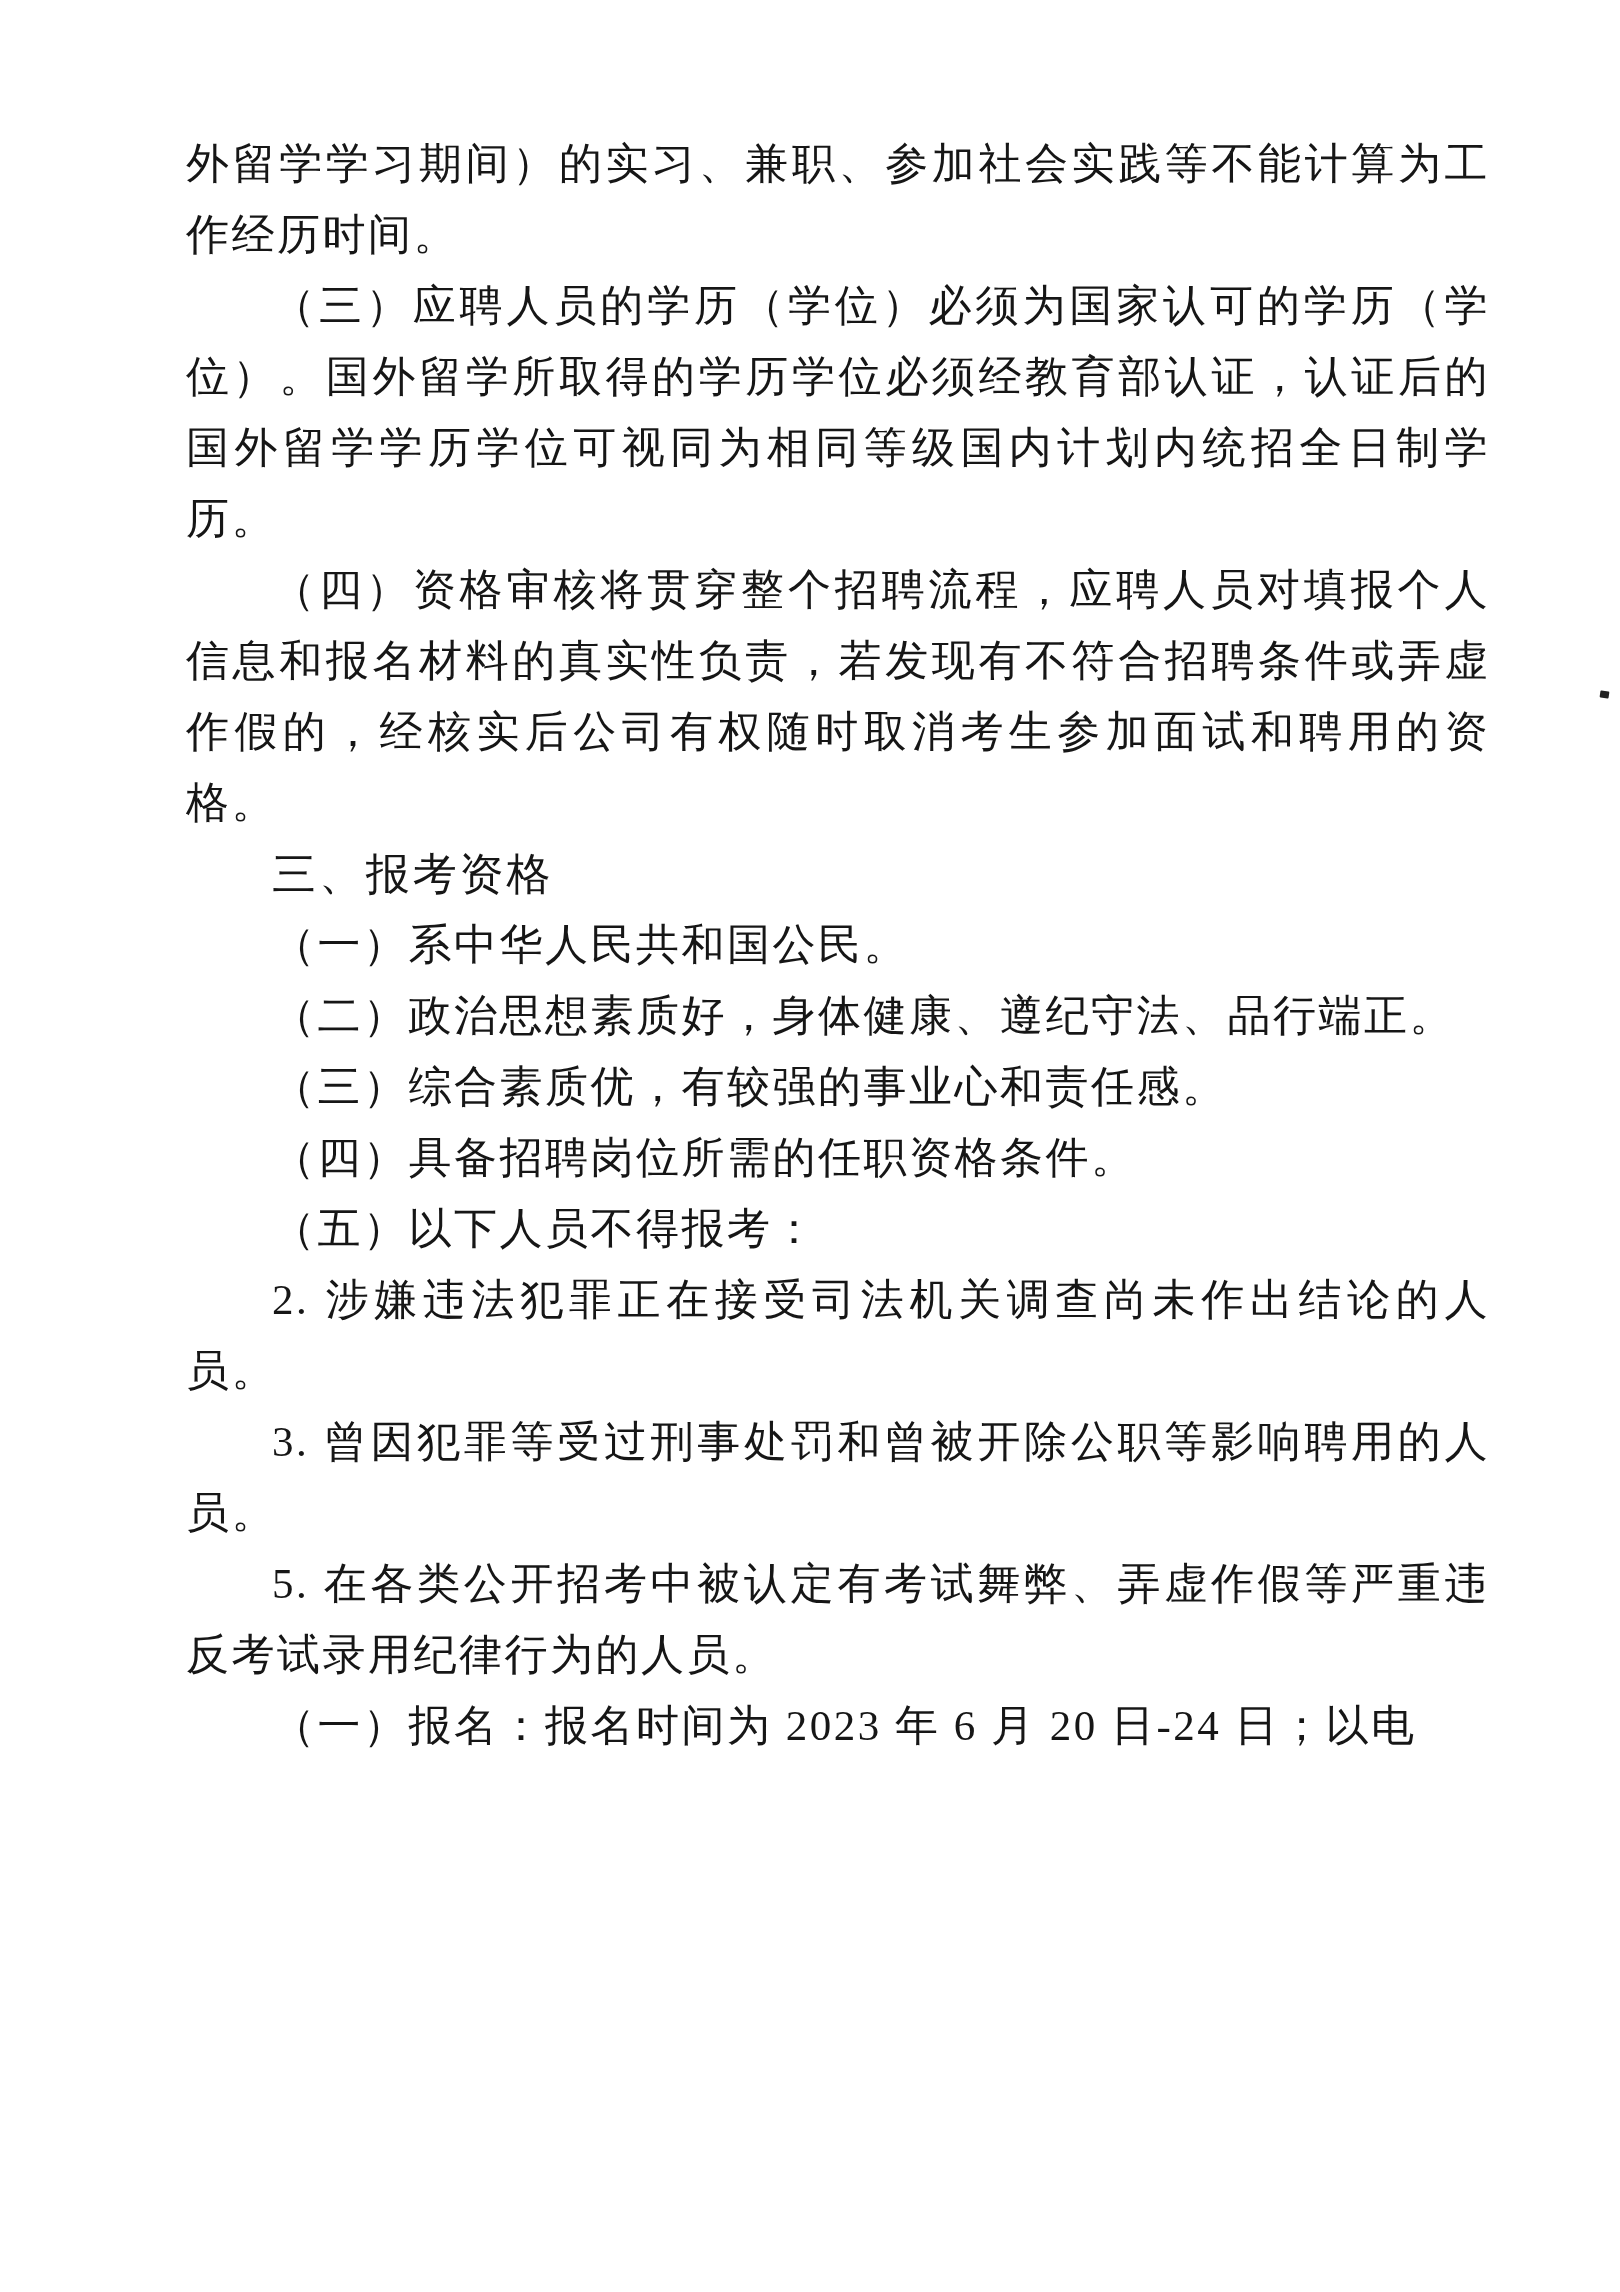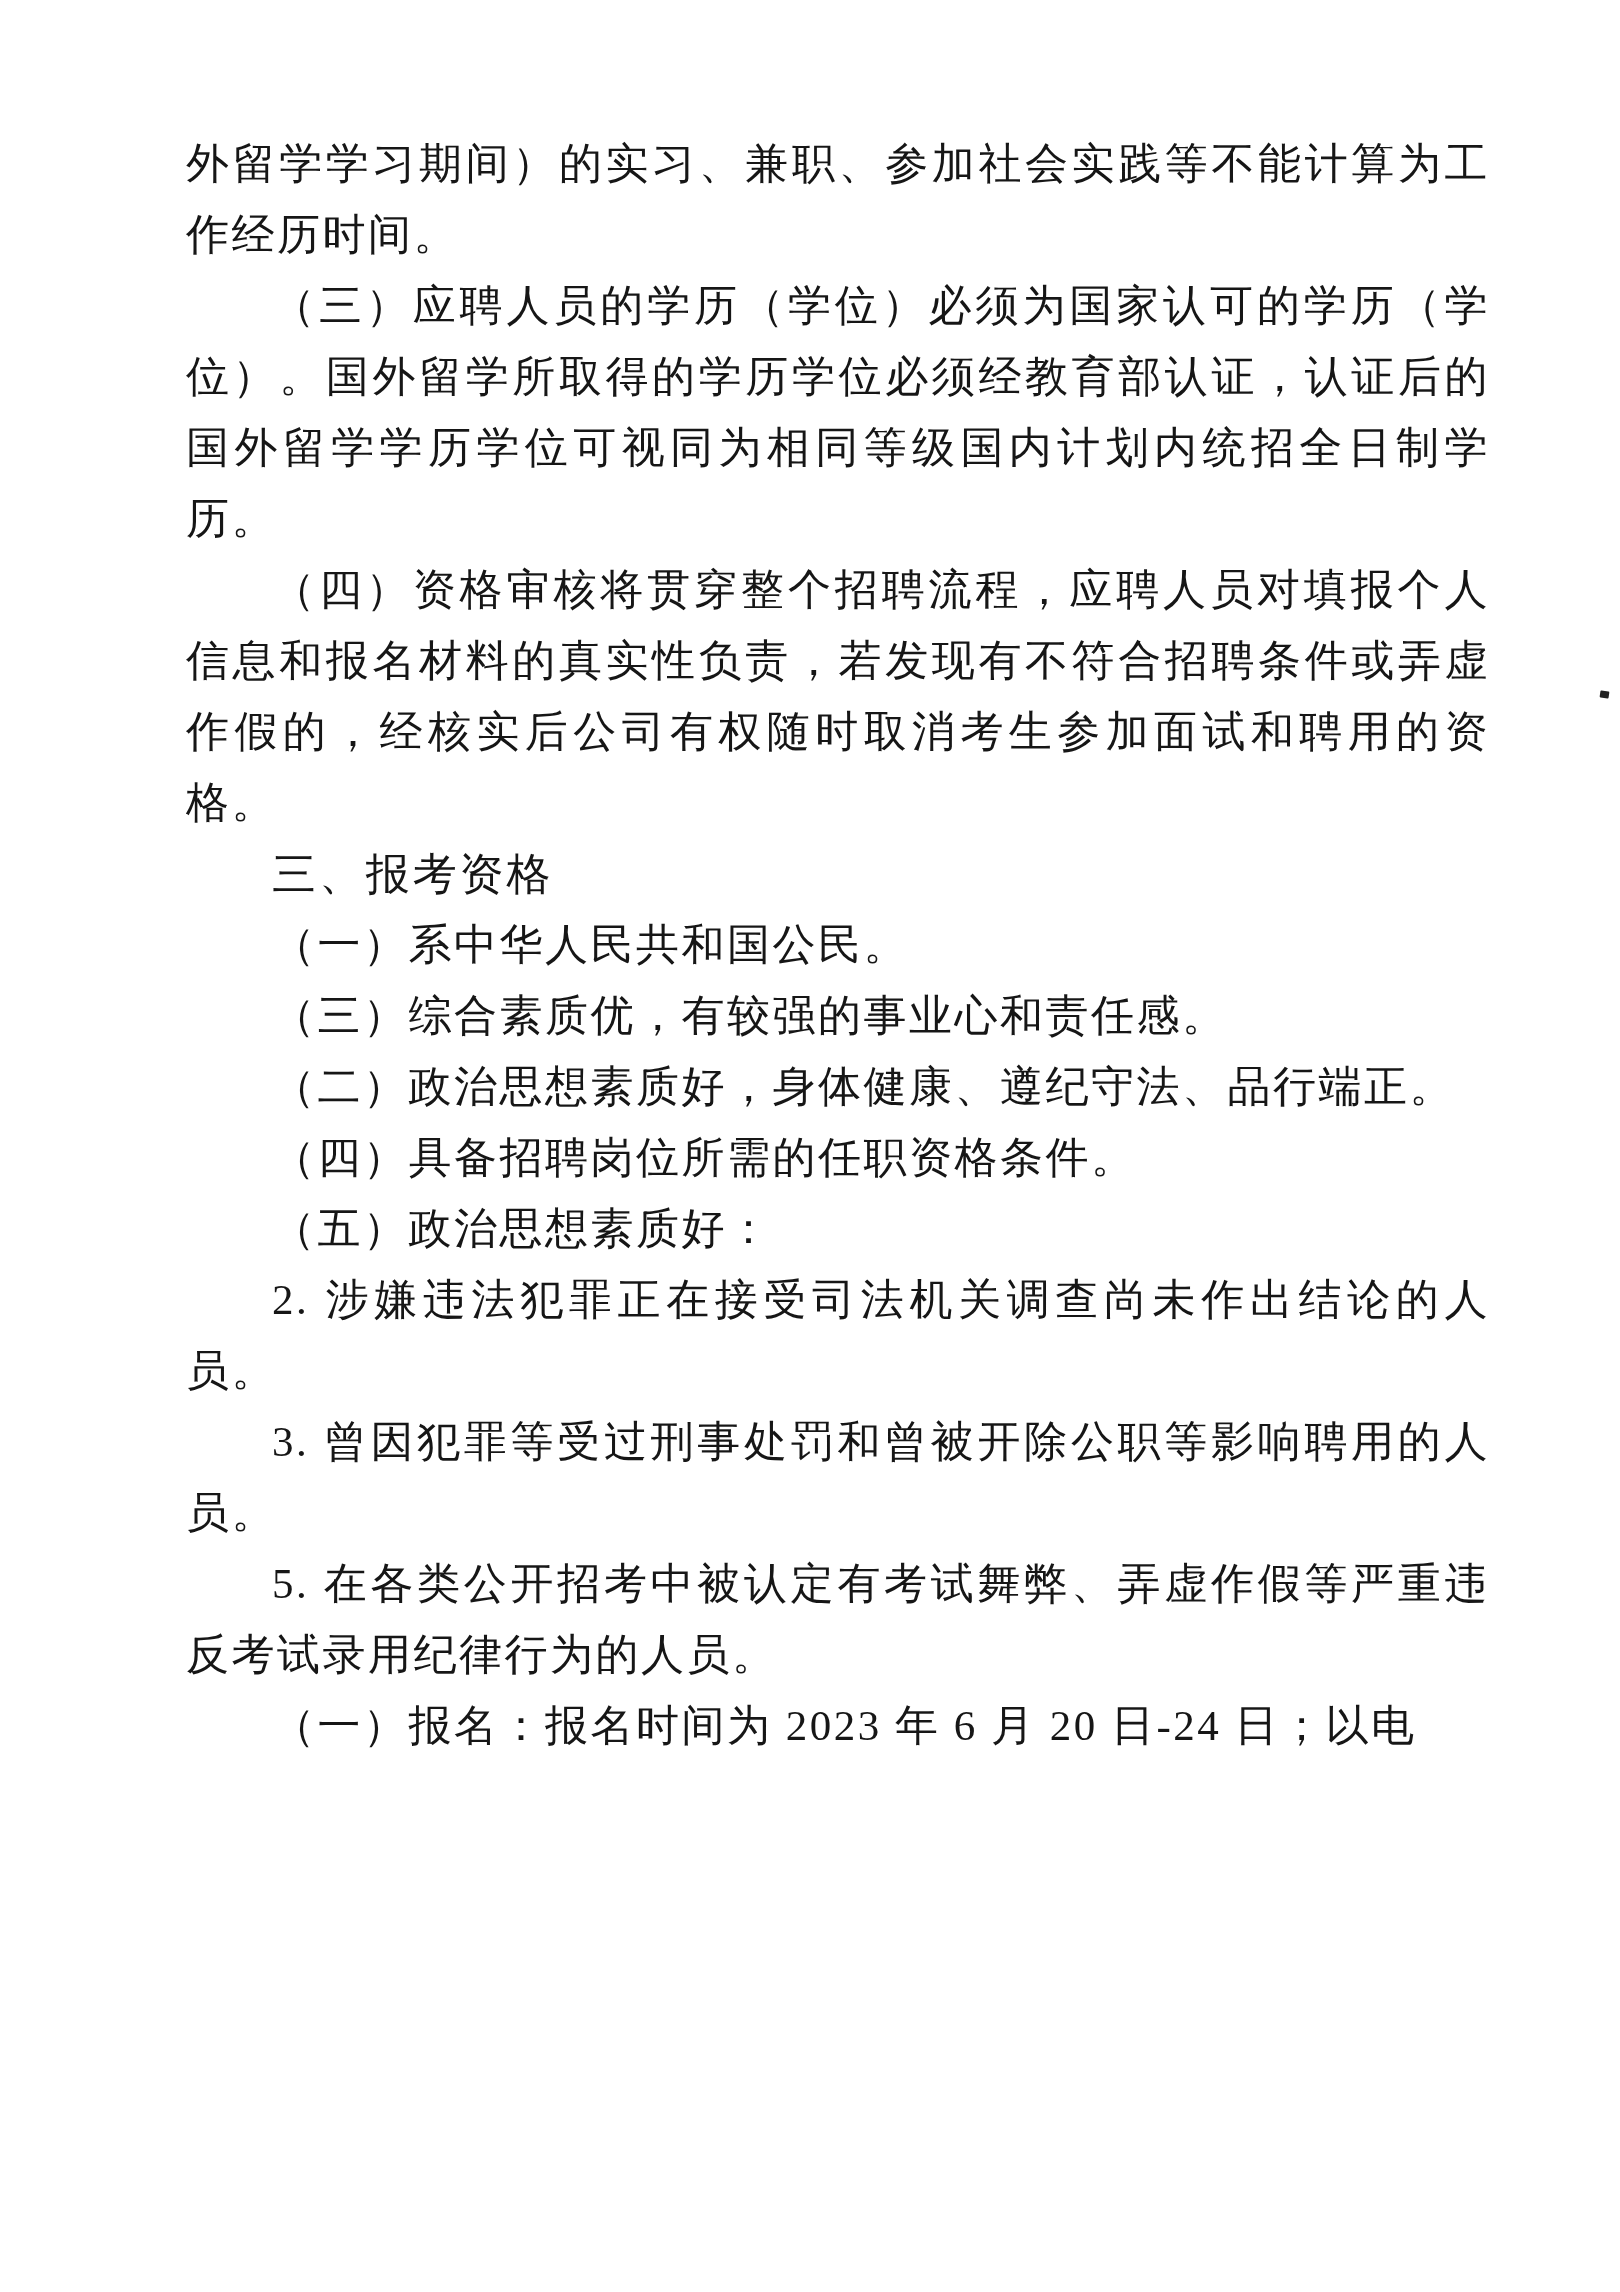--- a/index.html
+++ b/index.html
@@ -59,24 +59,24 @@
 </head>
 <body>
 
 <div class="page">
   <div class="doc">
       <p class="body">外留学学习期间）的实习、兼职、参加社会实践等不能计算为工作经历时间。</p>
       <p class="body indent">（三）应聘人员的学历（学位）必须为国家认可的学历（学位）。国外留学所取得的学历学位必须经教育部认证，认证后的国外留学学历学位可视同为相同等级国内计划内统招全日制学历。</p>
       <p class="body indent">（四）资格审核将贯穿整个招聘流程，应聘人员对填报个人信息和报名材料的真实性负责，若发现有不符合招聘条件或弄虚作假的，经核实后公司有权随时取消考生参加面试和聘用的资格。</p>
       <p class="heading indent">三、报考资格</p>
       <p class="body indent">（一）系中华人民共和国公民。</p>
+      <p class="body indent">（二）政治思想素质好，身体健康、遵纪守法、品行端正。</p>
       <p class="body indent">（三）综合素质优，有较强的事业心和责任感。</p>
-      <p class="body indent">（二）政治思想素质好，身体健康、遵纪守法、品行端正。</p>
       <p class="body indent">（四）具备招聘岗位所需的任职资格条件。</p>
-      <p class="body indent">（五）政治思想素质好：</p>
+      <p class="body indent">（五）以下人员不得报考：</p>
       <p class="body indent">2. 涉嫌违法犯罪正在接受司法机关调查尚未作出结论的人员。</p>
       <p class="body indent">3. 曾因犯罪等受过刑事处罚和曾被开除公职等影响聘用的人员。</p>
       <p class="body indent">5. 在各类公开招考中被认定有考试舞弊、弄虚作假等严重违反考试录用纪律行为的人员。</p>
       <p class="body indent">（一）报名：报名时间为 2023 年 6 月 20 日-24 日；以电</p>
     </div>
 <div class="artifact" style="left: 1600px; top: 691px;"></div>
   </div>
 
 
 </body></html>

